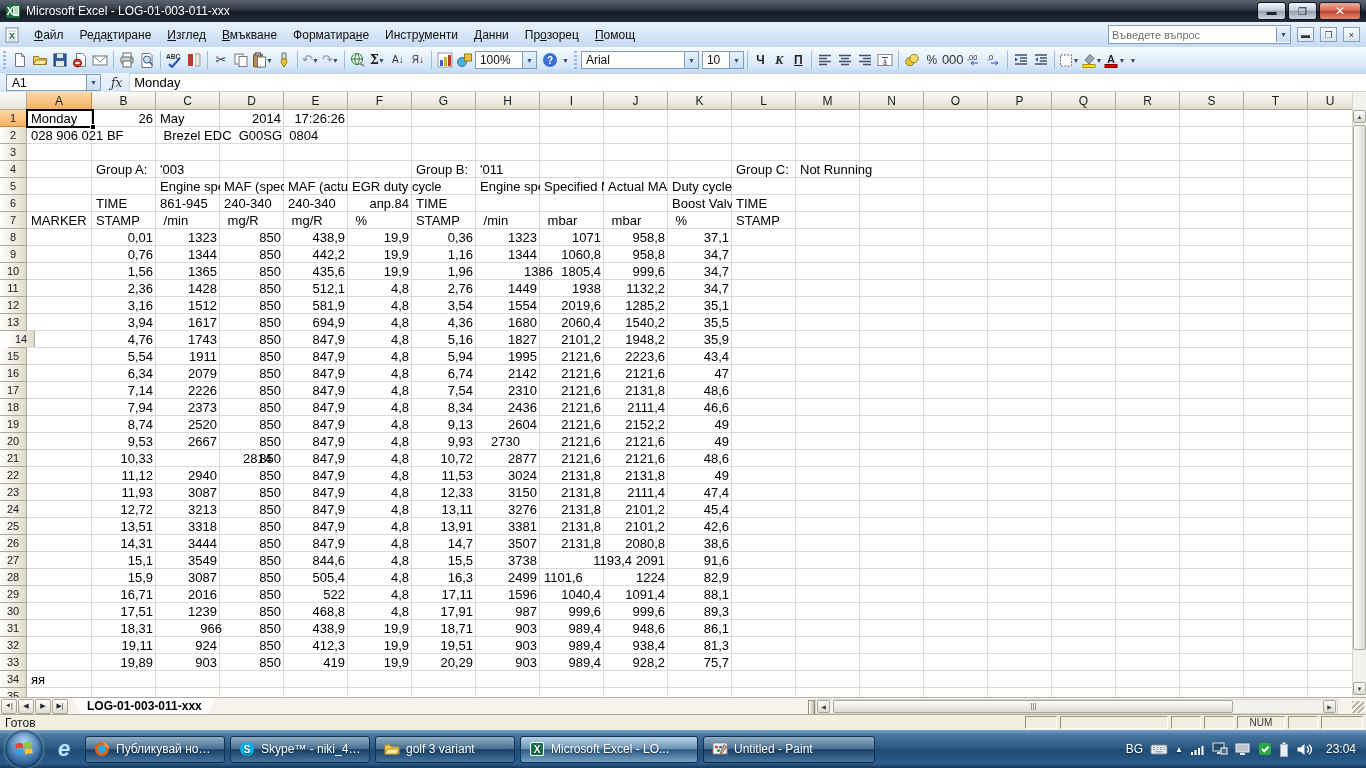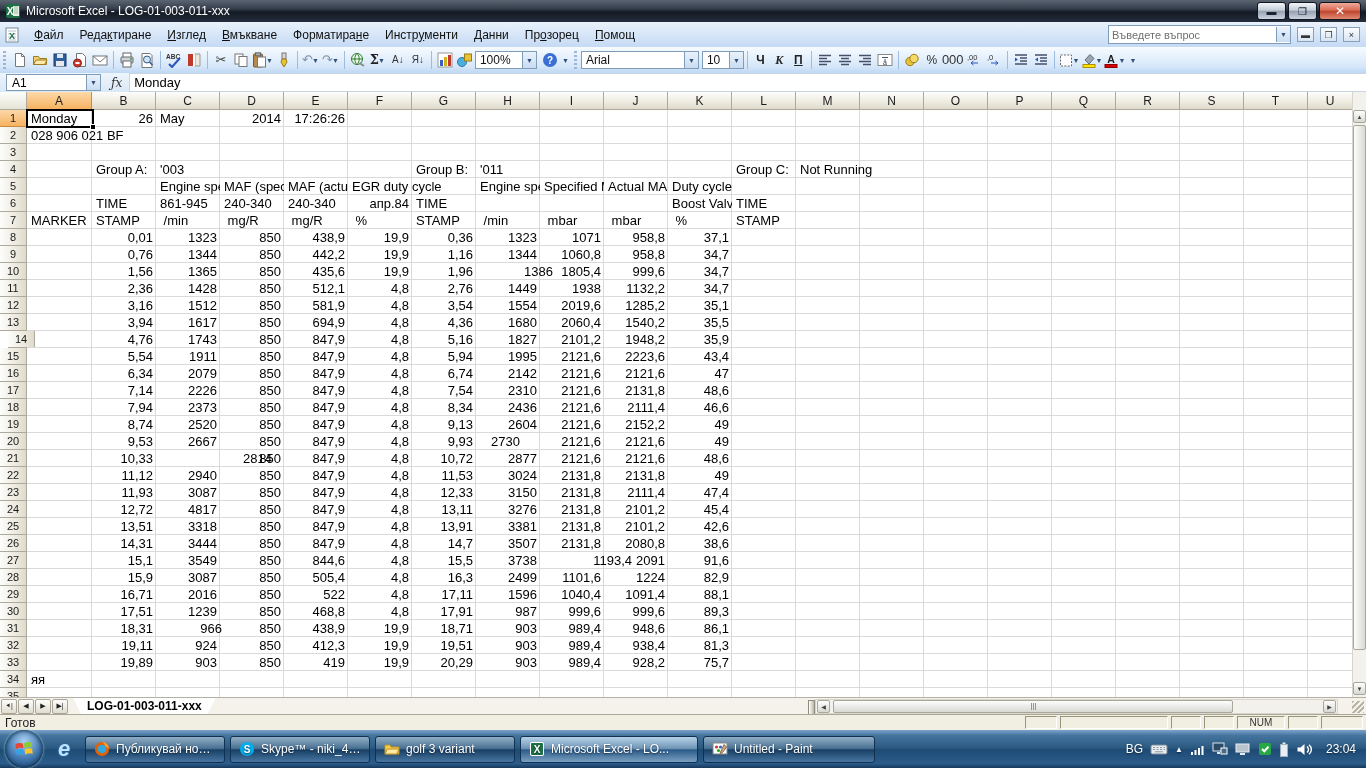--- a/index.html
+++ b/index.html
@@ -522,20 +522,21 @@
     <div class="gl-h" style="top: 544px; width: 1326px;"></div>
     <div class="gl-h" style="top: 561px; width: 1326px;"></div>
     <div class="gl-h" style="top: 578px; width: 1326px;"></div>
     <div class="gl-h" style="top: 595px; width: 1326px;"></div>
     <div class="cell" style="left: 28px; top: 18px; width: 64px;">Monday</div>
     <div class="cell r" style="left: 93px; top: 18px; width: 63px;">26</div>
     <div class="cell" style="left: 157px; top: 18px; width: 63px;">May</div>
     <div class="cell r" style="left: 221px; top: 18px; width: 63px;">2014</div>
     <div class="cell r" style="left: 285px; top: 18px; width: 63px;">17:26:26</div>
     <div class="cell" style="left: 28px; top: 35px; width: 127px;">028 906 021 BF</div>
+    <div class="cell" style="left: 157px; top: 35px; width: 255px;"> Brezel EDC  G00SG  0804</div>
     <div class="cell" style="left: 93px; top: 69px; width: 63px;">Group A:</div>
     <div class="cell" style="left: 157px; top: 69px; width: 63px;">'003</div>
     <div class="cell" style="left: 413px; top: 69px; width: 63px;">Group B:</div>
     <div class="cell" style="left: 477px; top: 69px; width: 63px;">'011</div>
     <div class="cell" style="left: 733px; top: 69px; width: 63px;">Group C:</div>
     <div class="cell" style="left: 797px; top: 69px; width: 127px;">Not Running</div>
     <div class="cell" style="left: 157px; top: 86px; width: 63px;">Engine spe</div>
     <div class="cell" style="left: 221px; top: 86px; width: 63px;">MAF (spec</div>
     <div class="cell" style="left: 285px; top: 86px; width: 63px;">MAF (actu</div>
     <div class="cell" style="left: 349px; top: 86px; width: 127px;">EGR duty cycle</div>
@@ -718,21 +719,21 @@
     <div class="cell r" style="left: 157px; top: 392px; width: 63px;">3087</div>
     <div class="cell r" style="left: 221px; top: 392px; width: 63px;">850</div>
     <div class="cell r" style="left: 285px; top: 392px; width: 63px;">847,9</div>
     <div class="cell r" style="left: 349px; top: 392px; width: 63px;">4,8</div>
     <div class="cell r" style="left: 413px; top: 392px; width: 63px;">12,33</div>
     <div class="cell r" style="left: 477px; top: 392px; width: 63px;">3150</div>
     <div class="cell r" style="left: 541px; top: 392px; width: 63px;">2131,8</div>
     <div class="cell r" style="left: 605px; top: 392px; width: 63px;">2111,4</div>
     <div class="cell r" style="left: 669px; top: 392px; width: 63px;">47,4</div>
     <div class="cell r" style="left: 93px; top: 409px; width: 63px;">12,72</div>
-    <div class="cell r" style="left: 157px; top: 409px; width: 63px;">4817</div>
+    <div class="cell r" style="left: 157px; top: 409px; width: 63px;">3213</div>
     <div class="cell r" style="left: 221px; top: 409px; width: 63px;">850</div>
     <div class="cell r" style="left: 285px; top: 409px; width: 63px;">847,9</div>
     <div class="cell r" style="left: 349px; top: 409px; width: 63px;">4,8</div>
     <div class="cell r" style="left: 413px; top: 409px; width: 63px;">13,11</div>
     <div class="cell r" style="left: 477px; top: 409px; width: 63px;">3276</div>
     <div class="cell r" style="left: 541px; top: 409px; width: 63px;">2131,8</div>
     <div class="cell r" style="left: 605px; top: 409px; width: 63px;">2101,2</div>
     <div class="cell r" style="left: 669px; top: 409px; width: 63px;">45,4</div>
     <div class="cell r" style="left: 93px; top: 426px; width: 63px;">13,51</div>
     <div class="cell r" style="left: 157px; top: 426px; width: 63px;">3318</div>
@@ -764,21 +765,21 @@
     <div class="cell r" style="left: 541px; top: 460px; width: 63px; margin-left: 31px;">1193,4</div>
     <div class="cell r" style="left: 605px; top: 460px; width: 63px;">2091</div>
     <div class="cell r" style="left: 669px; top: 460px; width: 63px;">91,6</div>
     <div class="cell r" style="left: 93px; top: 477px; width: 63px;">15,9</div>
     <div class="cell r" style="left: 157px; top: 477px; width: 63px;">3087</div>
     <div class="cell r" style="left: 221px; top: 477px; width: 63px;">850</div>
     <div class="cell r" style="left: 285px; top: 477px; width: 63px;">505,4</div>
     <div class="cell r" style="left: 349px; top: 477px; width: 63px;">4,8</div>
     <div class="cell r" style="left: 413px; top: 477px; width: 63px;">16,3</div>
     <div class="cell r" style="left: 477px; top: 477px; width: 63px;">2499</div>
-    <div class="cell r" style="left: 541px; top: 477px; width: 63px;">1101,6</div>
+    <div class="cell r" style="left: 541px; top: 477px; width: 41px;">1101,6</div>
     <div class="cell r" style="left: 605px; top: 477px; width: 63px;">1224</div>
     <div class="cell r" style="left: 669px; top: 477px; width: 63px;">82,9</div>
     <div class="cell r" style="left: 93px; top: 494px; width: 63px;">16,71</div>
     <div class="cell r" style="left: 157px; top: 494px; width: 63px;">2016</div>
     <div class="cell r" style="left: 221px; top: 494px; width: 63px;">850</div>
     <div class="cell r" style="left: 285px; top: 494px; width: 63px;">522</div>
     <div class="cell r" style="left: 349px; top: 494px; width: 63px;">4,8</div>
     <div class="cell r" style="left: 413px; top: 494px; width: 63px;">17,11</div>
     <div class="cell r" style="left: 477px; top: 494px; width: 63px;">1596</div>
     <div class="cell r" style="left: 541px; top: 494px; width: 63px;">1040,4</div>

